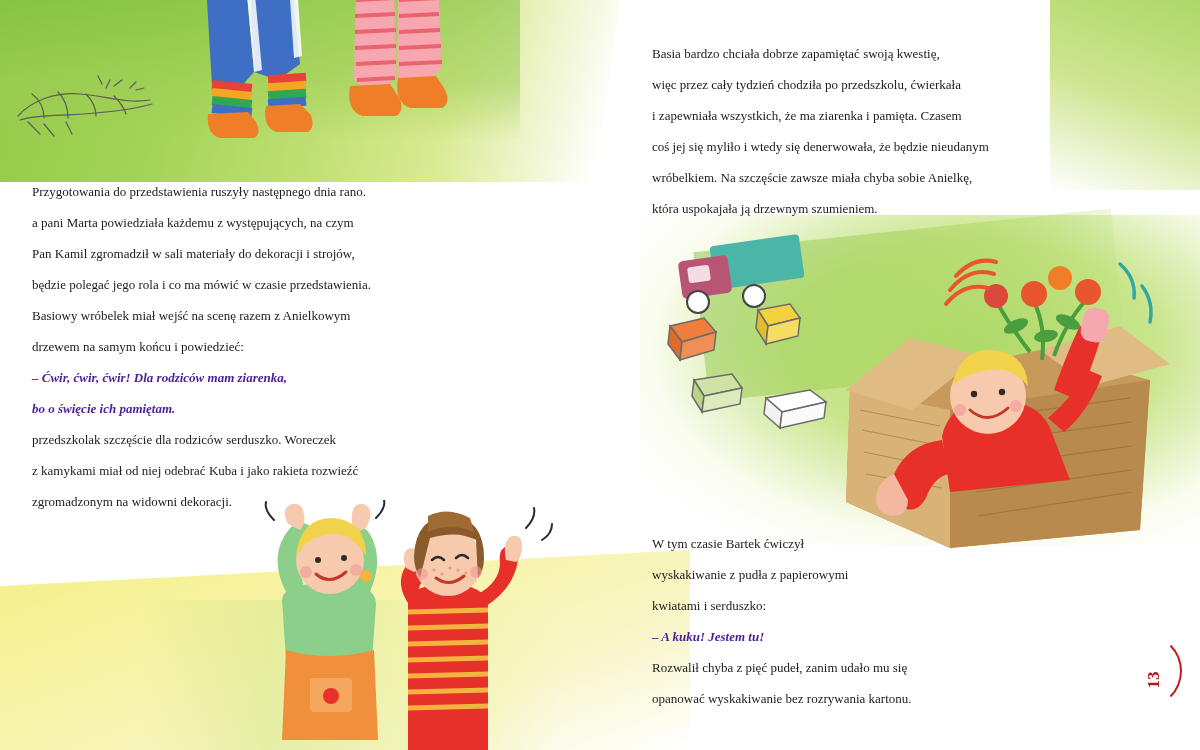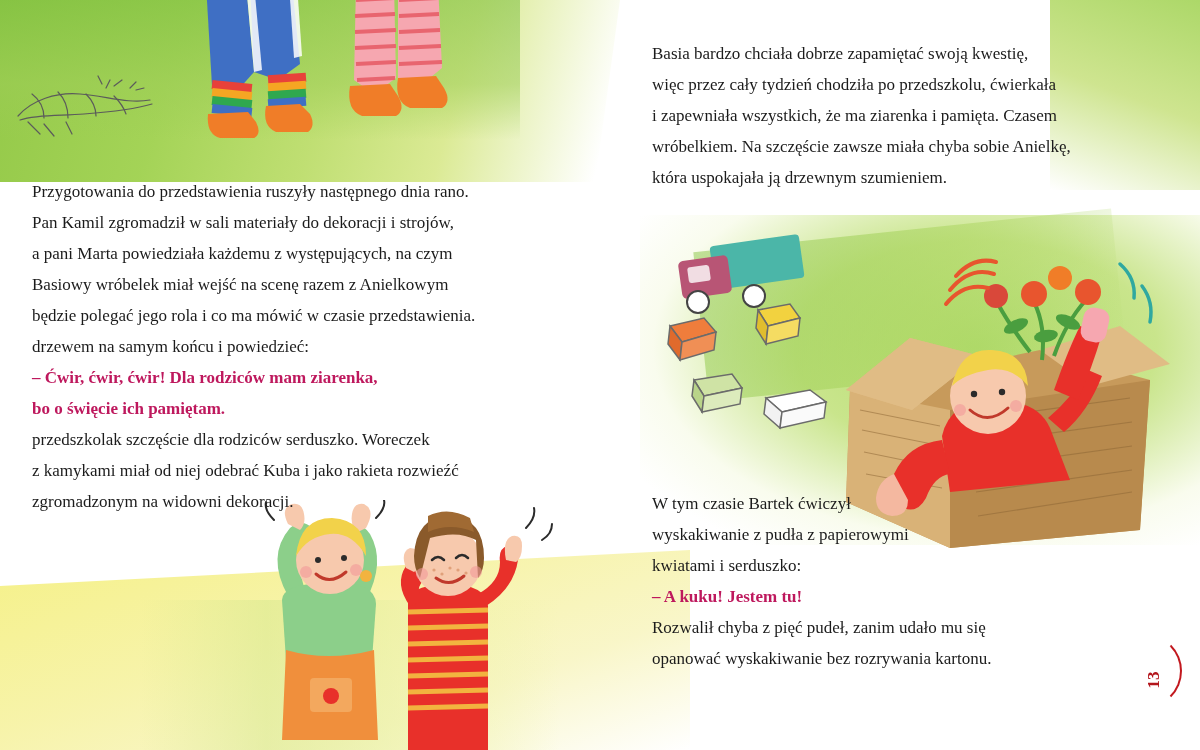--- a/index.html
+++ b/index.html
@@ -68,34 +68,35 @@
   .wash-green-bottom-left {
     left: 140px; bottom: 0;
     width: 420px; height: 150px;
     background: linear-gradient(90deg, rgba(255,255,255,0) 0%, #d8e98f 30%, #eef3a8 70%, rgba(255,255,255,0) 100%);
     opacity: .55;
   }
 
   
   .col {
     position: absolute;
-    font-size: 17px;
+    font-size: 13px;
     line-height: 31px;
     color: #1b1b1b;
   }
   .col-left  { left: 32px;  top: 176px; width: 520px; }
   .col-right { left: 652px; top: 38px;  width: 500px; }
-  .col-right-2 { left: 652px; top: 488px; width: 500px; }
+  .col-right-2 { left: 652px; top: 528px; width: 500px; }
 
   .para { margin: 0; }
   .para + .para { margin-top: 0; }
   .line { display: block; white-space: nowrap; }
   .red {
-    color: #be185d;
+    color: #4c1d95;
     font-weight: bold;
+    font-style: italic;
   }
 
   
   .page-number {
     position: absolute;
     right: 38px;
     bottom: 60px;
     color: #b3161c;
     font-size: 17px;
     font-weight: bold;
@@ -331,42 +332,43 @@
       <path d="M206 18 Q216 8 214 0"></path>
       <path d="M104 20 Q94 10 96 2"></path>
       <path d="M356 28 Q366 18 364 8"></path>
       <path d="M372 40 Q382 34 382 24"></path>
     </g>
   </svg>
 
   <div class="col col-left">
     <p class="para">
       <span class="line">Przygotowania do przedstawienia ruszyły następnego dnia rano.</span>
+      <span class="line">a pani Marta powiedziała każdemu z występujących, na czym</span>
       <span class="line">Pan Kamil zgromadził w sali materiały do dekoracji i strojów,</span>
-      <span class="line">a pani Marta powiedziała każdemu z występujących, na czym</span>
+      <span class="line">będzie polegać jego rola i co ma mówić w czasie przedstawienia.</span>
       <span class="line">Basiowy wróbelek miał wejść na scenę razem z Anielkowym</span>
-      <span class="line">będzie polegać jego rola i co ma mówić w czasie przedstawienia.</span>
       <span class="line">drzewem na samym końcu i powiedzieć:</span>
     </p>
     <p class="para red">
       <span class="line">– Ćwir, ćwir, ćwir! Dla rodziców mam ziarenka,</span>
       <span class="line">bo o święcie ich pamiętam.</span>
     </p>
     <p class="para">
       <span class="line">przedszkolak szczęście dla rodziców serduszko. Woreczek</span>
       <span class="line">z kamykami miał od niej odebrać Kuba i jako rakieta rozwieźć</span>
       <span class="line">zgromadzonym na widowni dekoracji.</span>
     </p>
   </div>
 
   <div class="col col-right">
     <p class="para">
       <span class="line">Basia bardzo chciała dobrze zapamiętać swoją kwestię,</span>
       <span class="line">więc przez cały tydzień chodziła po przedszkolu, ćwierkała</span>
       <span class="line">i zapewniała wszystkich, że ma ziarenka i pamięta. Czasem</span>
+      <span class="line">coś jej się myliło i wtedy się denerwowała, że będzie nieudanym</span>
       <span class="line">wróbelkiem. Na szczęście zawsze miała chyba sobie Anielkę,</span>
       <span class="line">która uspokajała ją drzewnym szumieniem.</span>
     </p>
   </div>
 
   <div class="col col-right-2">
     <p class="para">
       <span class="line">W tym czasie Bartek ćwiczył</span>
       <span class="line">wyskakiwanie z pudła z papierowymi</span>
       <span class="line">kwiatami i serduszko:</span>

